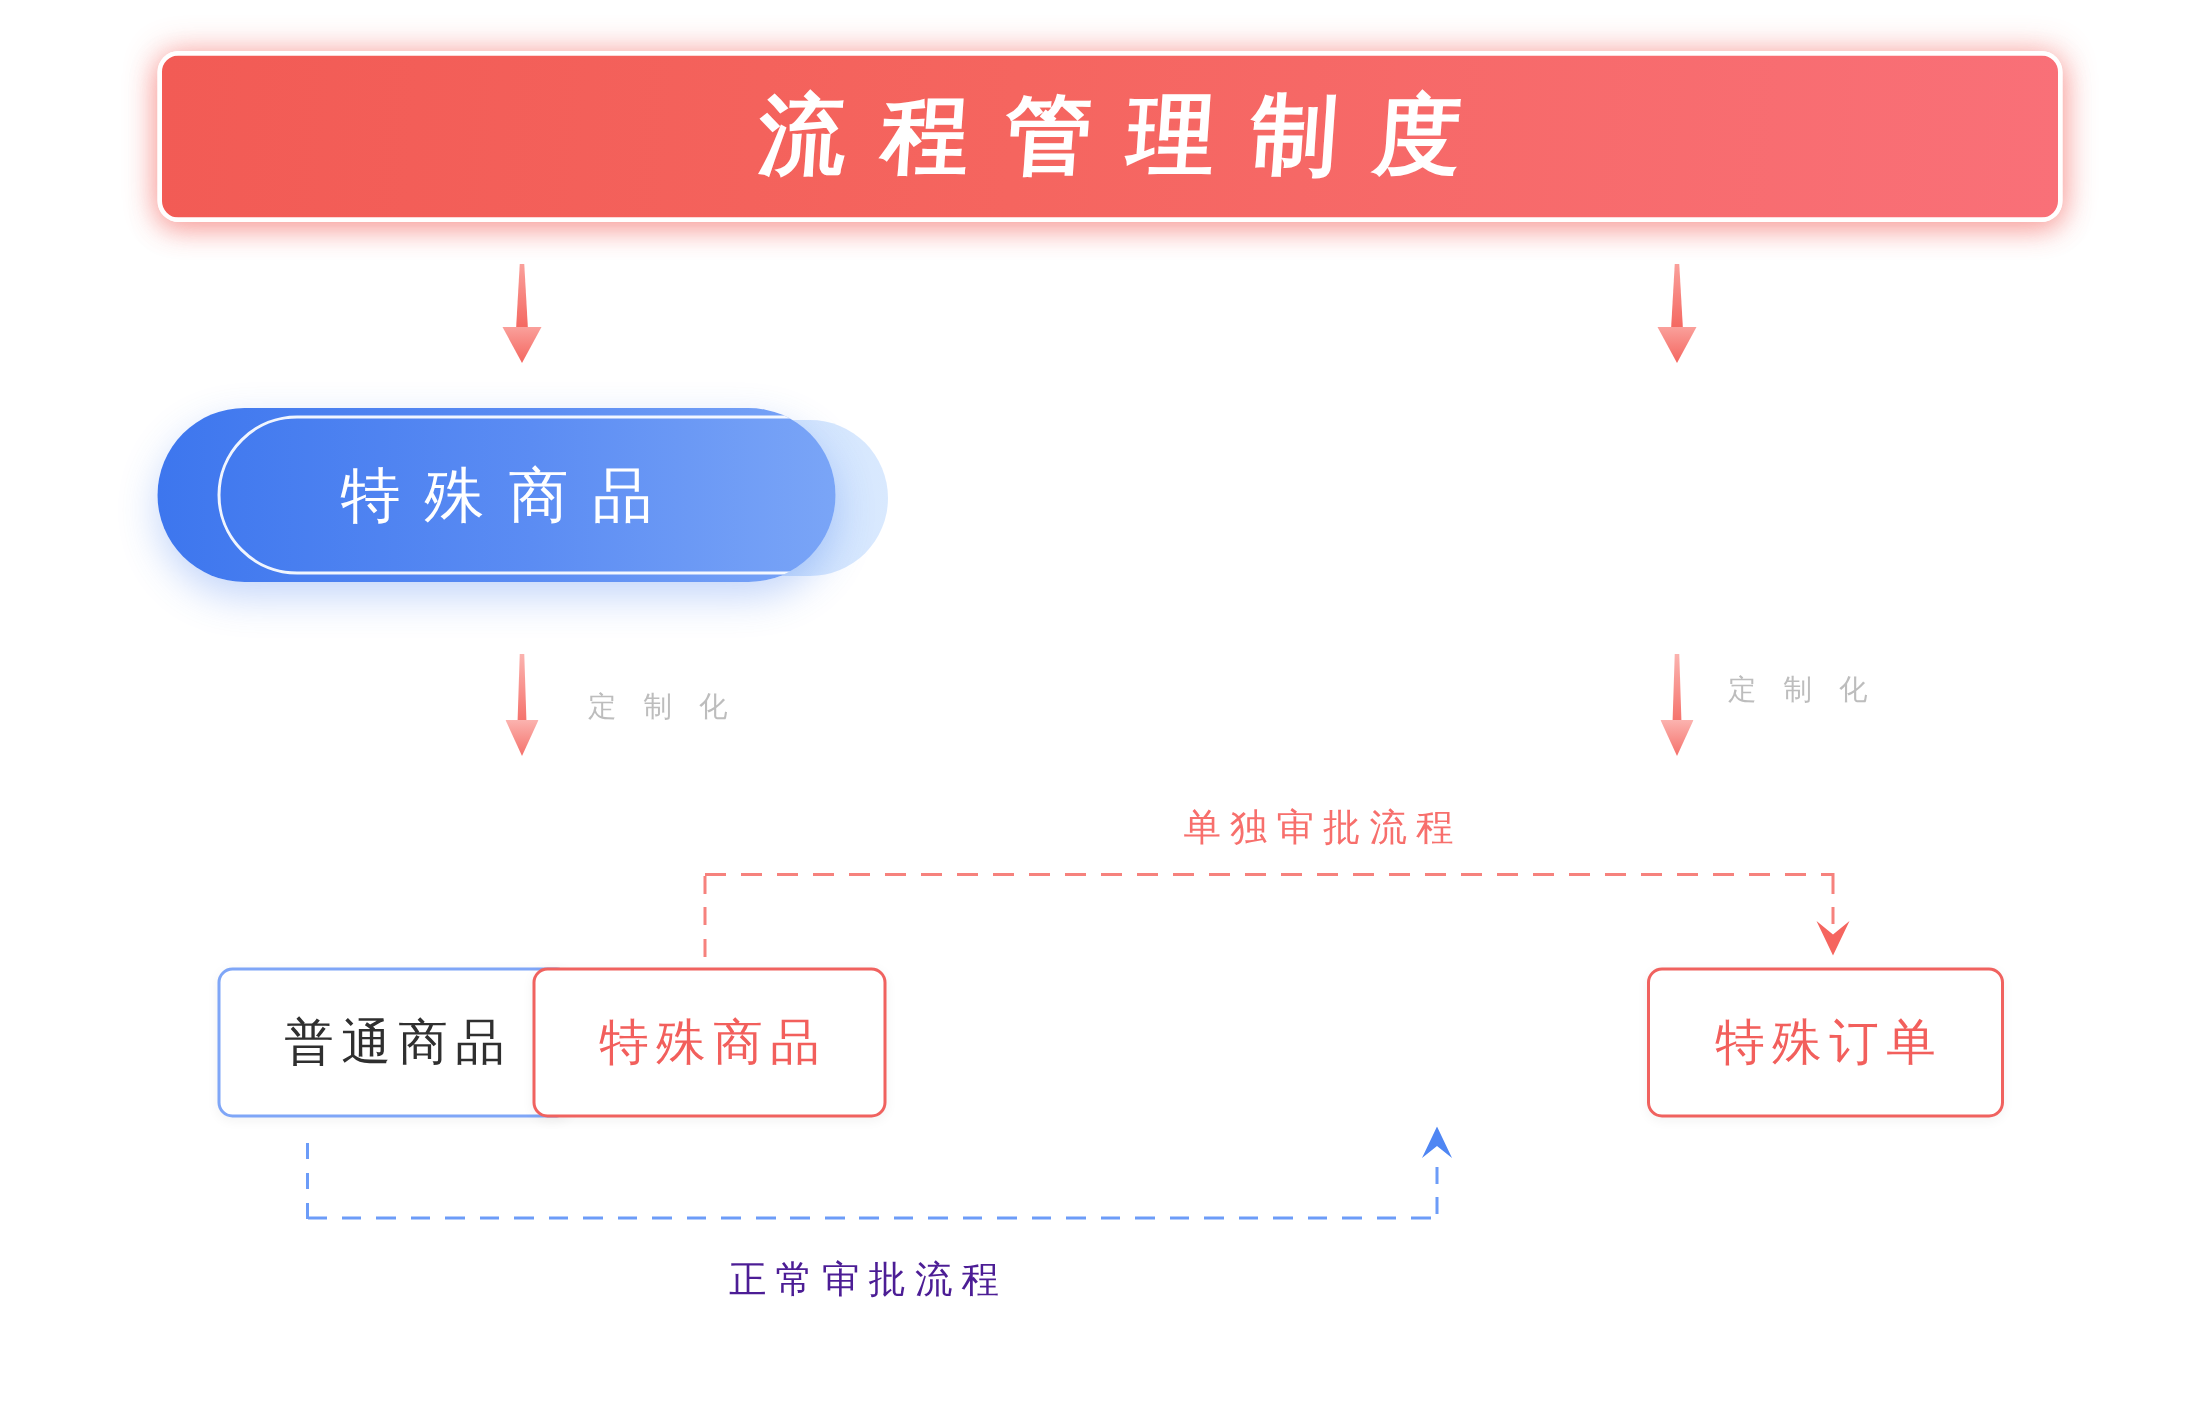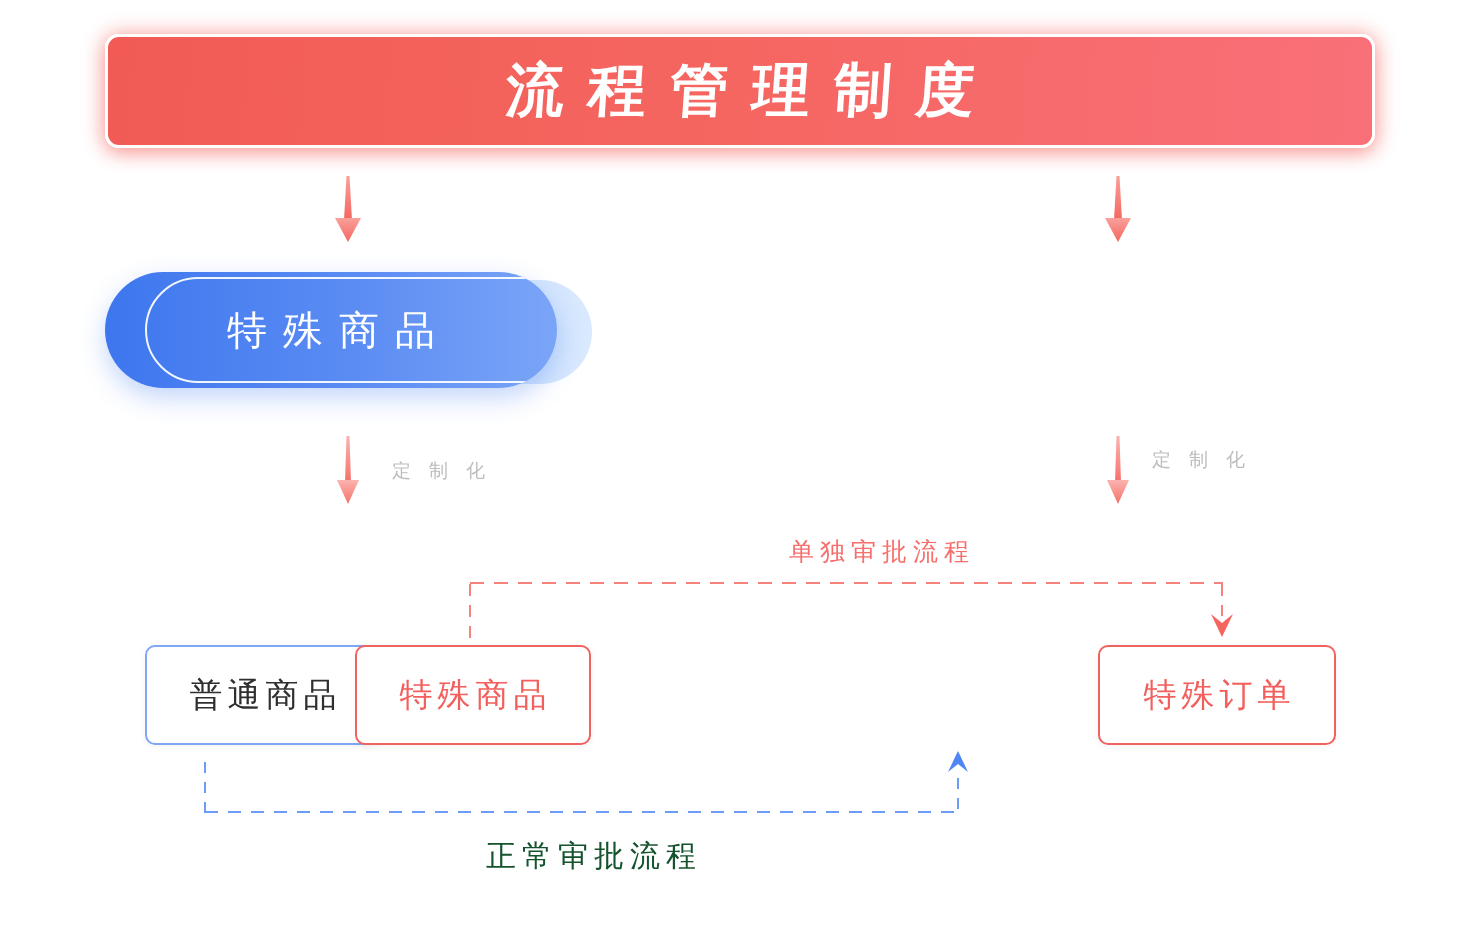--- a/index.html
+++ b/index.html
@@ -54,21 +54,21 @@
     position:absolute;color:#bdbdbd;font-size:19px;letter-spacing:18px;white-space:nowrap;
   }
 
   
   .dash-h-red{position:absolute;height:2px;background:repeating-linear-gradient(90deg,#f6827d 0 14px,transparent 14px 24px);}
   .dash-v-red{position:absolute;width:2px;background:repeating-linear-gradient(180deg,#f6827d 0 12px,transparent 12px 21px);}
   .dash-h-blue{position:absolute;height:2px;background:repeating-linear-gradient(90deg,#6c9cf8 0 13px,transparent 13px 23px);}
   .dash-v-blue{position:absolute;width:2px;background:repeating-linear-gradient(180deg,#6c9cf8 0 11px,transparent 11px 20px);}
 
   .flow-label-red{position:absolute;color:#f76f6c;font-size:25px;letter-spacing:6px;white-space:nowrap;margin-left:27px;}
-  .flow-label-blue{position:absolute;color:#14532d;font-size:30px;letter-spacing:6px;white-space:nowrap;}
+  .flow-label-blue{position:absolute;color:#4c1d95;font-size:25px;letter-spacing:6px;white-space:nowrap;}
 
   
   .node-box{
     position:absolute;top:645px;height:100px;background:#ffffff;border-radius:10px;
     box-sizing:border-box;display:flex;align-items:center;justify-content:center;
     font-size:33px;letter-spacing:5px;text-indent:5px;white-space:nowrap;
     box-shadow:0 2px 8px rgba(0,0,0,.05);
   }
   .node-blue{border:2px solid #7fa6f7;color:#2f2f2f;}
   .node-red{border:2px solid #f0625f;color:#f25f5c;}

